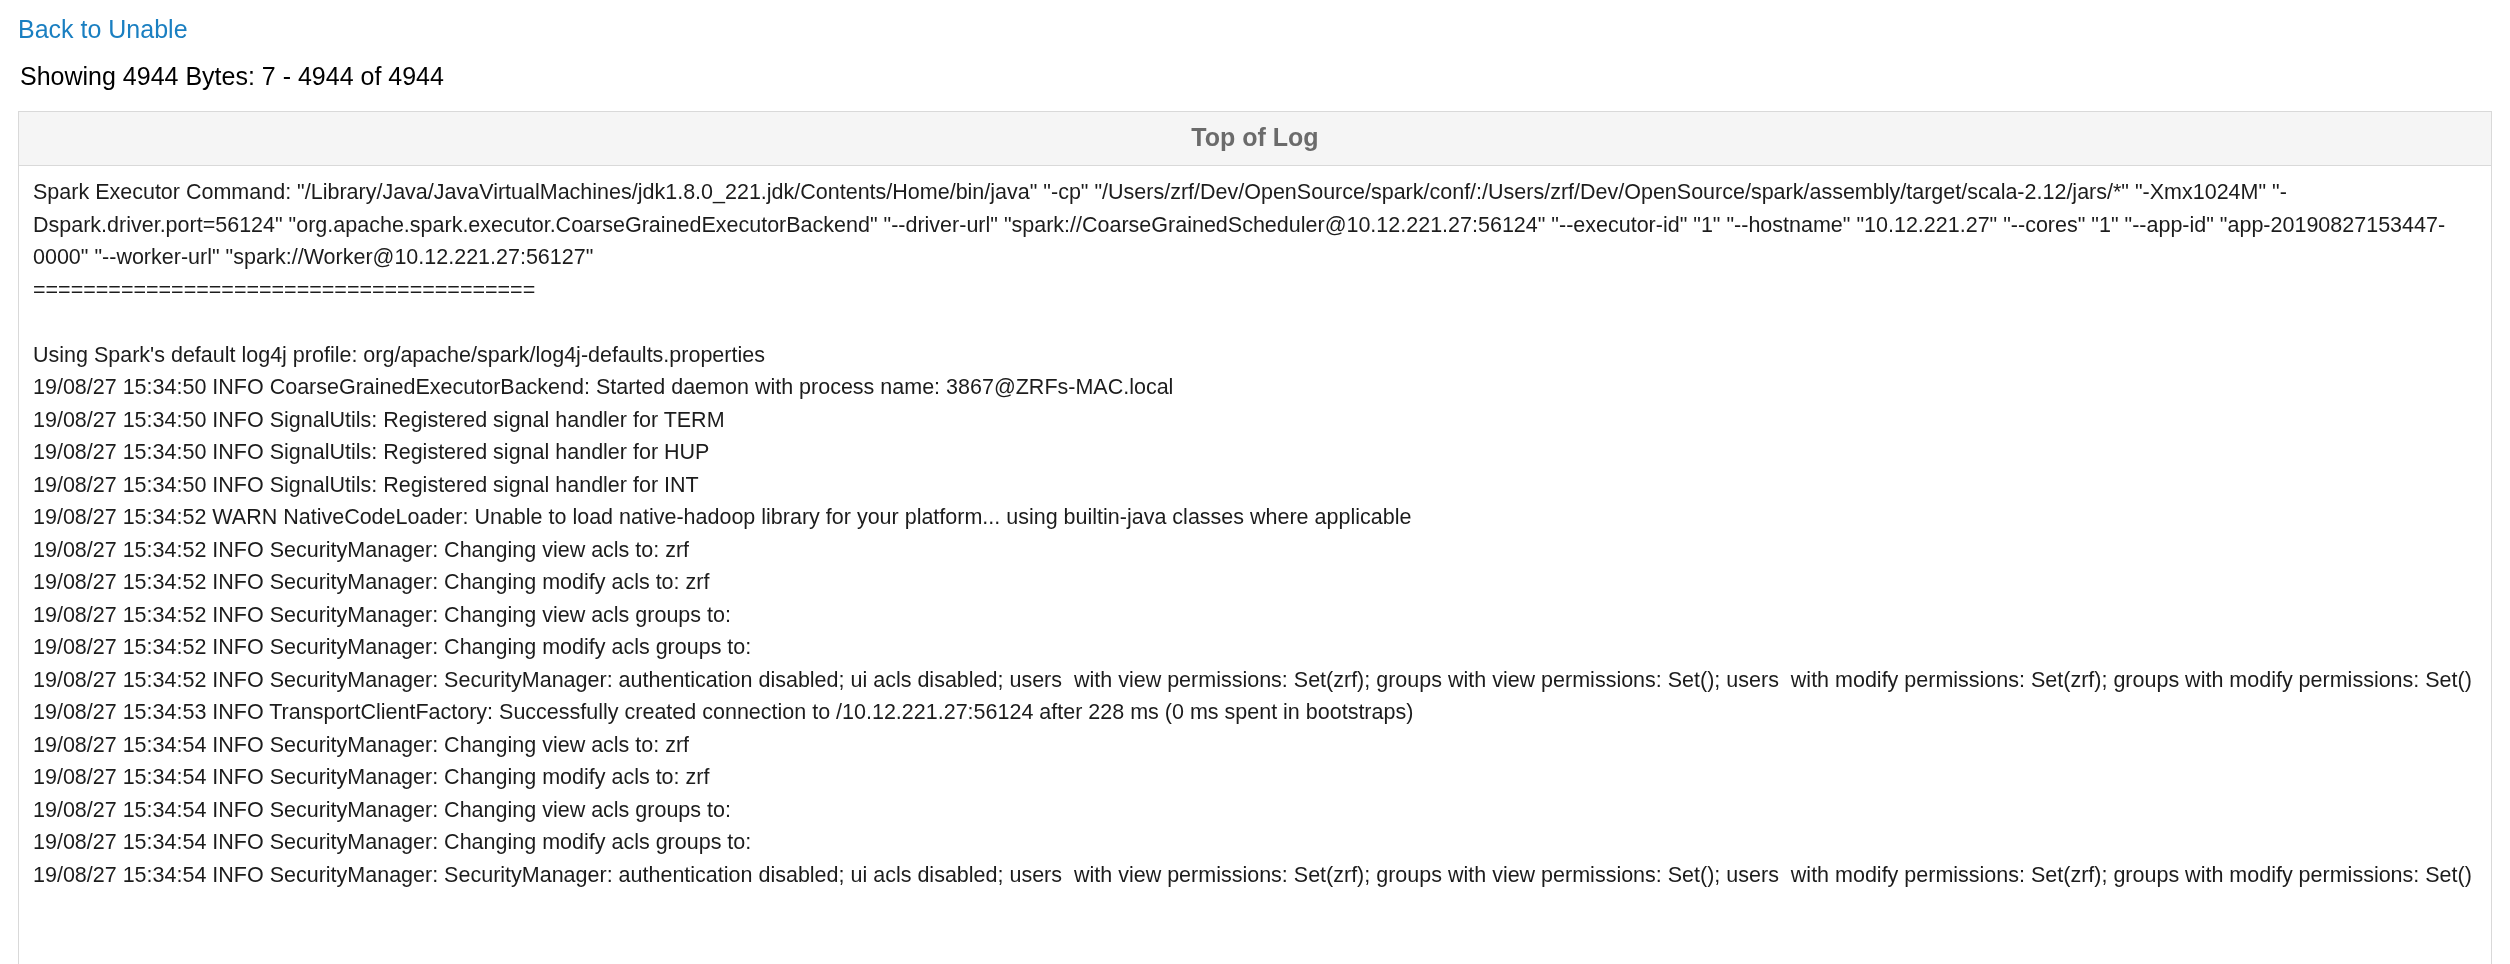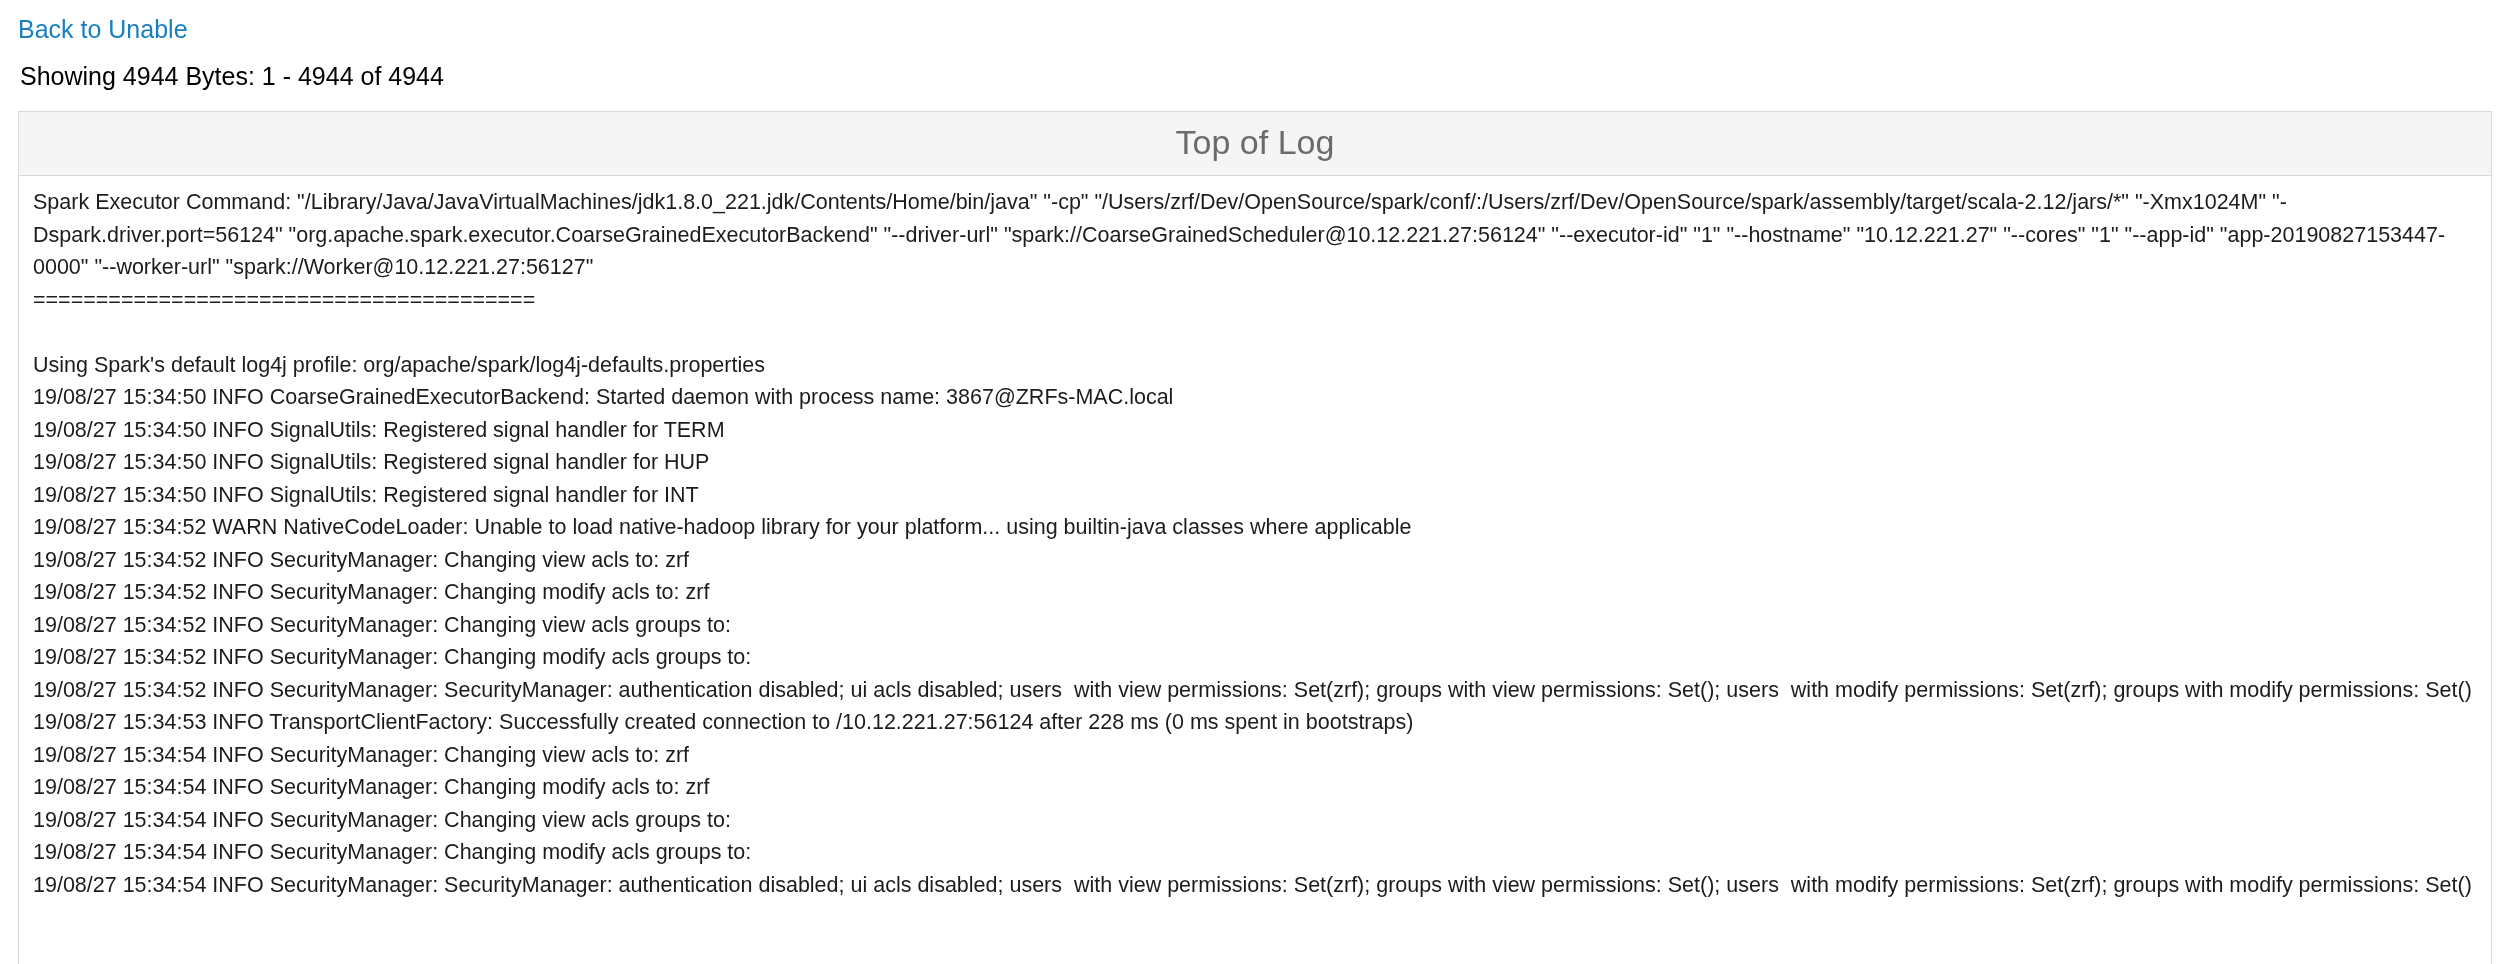--- a/index.html
+++ b/index.html
@@ -36,24 +36,25 @@
   .log-panel {
     border: 1px solid #d9d9d9;
     background: #ffffff;
     box-sizing: border-box;
     width: 2474px;
   }
   .log-panel-header {
     background: #f5f5f5;
     border-bottom: 1px solid #d9d9d9;
     text-align: center;
-    font-size: 34px;
+    font-size: 25px;
     color: #6b6b6b;
     padding: 11px 0 13px 0;
     user-select: none;
+    font-weight: bold;
   }
   .log-body {
     padding: 10px 12px 10px 14px;
     font-size: 21.5px;
     line-height: 32.5px;
     color: #1c1c1c;
     white-space: pre-wrap;
     word-break: break-word;
     overflow: hidden;
     height: 800px;
@@ -67,20 +68,20 @@
     height: 32.5px;
   }
 </style>
 </head>
 <body>
 
 <div class="page">
 
   <a class="back-link" href="#">Back to Unable</a>
 
-  <div class="showing-line">Showing 4944 Bytes: 1 - 4944 of 4944</div>
+  <div class="showing-line">Showing 4944 Bytes: 7 - 4944 of 4944</div>
 
   <div class="log-panel">
     <div class="log-panel-header">Top of Log</div>
     <div class="log-body" id="log-body"><div class="log-line">Spark Executor Command: "/Library/Java/JavaVirtualMachines/jdk1.8.0_221.jdk/Contents/Home/bin/java" "-cp" "/Users/zrf/Dev/OpenSource/spark/conf/:/Users/zrf/Dev/OpenSource/spark/assembly/target/scala-2.12/jars/*" "-Xmx1024M" "-Dspark.driver.port=56124" "org.apache.spark.executor.CoarseGrainedExecutorBackend" "--driver-url" "spark://CoarseGrainedScheduler@10.12.221.27:56124" "--executor-id" "1" "--hostname" "10.12.221.27" "--cores" "1" "--app-id" "app-20190827153447-0000" "--worker-url" "spark://Worker@10.12.221.27:56127"</div><div class="log-line">========================================</div><div class="log-line blank"></div><div class="log-line">Using Spark's default log4j profile: org/apache/spark/log4j-defaults.properties</div><div class="log-line">19/08/27 15:34:50 INFO CoarseGrainedExecutorBackend: Started daemon with process name: 3867@ZRFs-MAC.local</div><div class="log-line">19/08/27 15:34:50 INFO SignalUtils: Registered signal handler for TERM</div><div class="log-line">19/08/27 15:34:50 INFO SignalUtils: Registered signal handler for HUP</div><div class="log-line">19/08/27 15:34:50 INFO SignalUtils: Registered signal handler for INT</div><div class="log-line">19/08/27 15:34:52 WARN NativeCodeLoader: Unable to load native-hadoop library for your platform... using builtin-java classes where applicable</div><div class="log-line">19/08/27 15:34:52 INFO SecurityManager: Changing view acls to: zrf</div><div class="log-line">19/08/27 15:34:52 INFO SecurityManager: Changing modify acls to: zrf</div><div class="log-line">19/08/27 15:34:52 INFO SecurityManager: Changing view acls groups to:</div><div class="log-line">19/08/27 15:34:52 INFO SecurityManager: Changing modify acls groups to:</div><div class="log-line">19/08/27 15:34:52 INFO SecurityManager: SecurityManager: authentication disabled; ui acls disabled; users  with view permissions: Set(zrf); groups with view permissions: Set(); users  with modify permissions: Set(zrf); groups with modify permissions: Set()</div><div class="log-line">19/08/27 15:34:53 INFO TransportClientFactory: Successfully created connection to /10.12.221.27:56124 after 228 ms (0 ms spent in bootstraps)</div><div class="log-line">19/08/27 15:34:54 INFO SecurityManager: Changing view acls to: zrf</div><div class="log-line">19/08/27 15:34:54 INFO SecurityManager: Changing modify acls to: zrf</div><div class="log-line">19/08/27 15:34:54 INFO SecurityManager: Changing view acls groups to:</div><div class="log-line">19/08/27 15:34:54 INFO SecurityManager: Changing modify acls groups to:</div><div class="log-line">19/08/27 15:34:54 INFO SecurityManager: SecurityManager: authentication disabled; ui acls disabled; users  with view permissions: Set(zrf); groups with view permissions: Set(); users  with modify permissions: Set(zrf); groups with modify permissions: Set()</div></div>
   </div>
 
 </div>
 
 </body></html>

